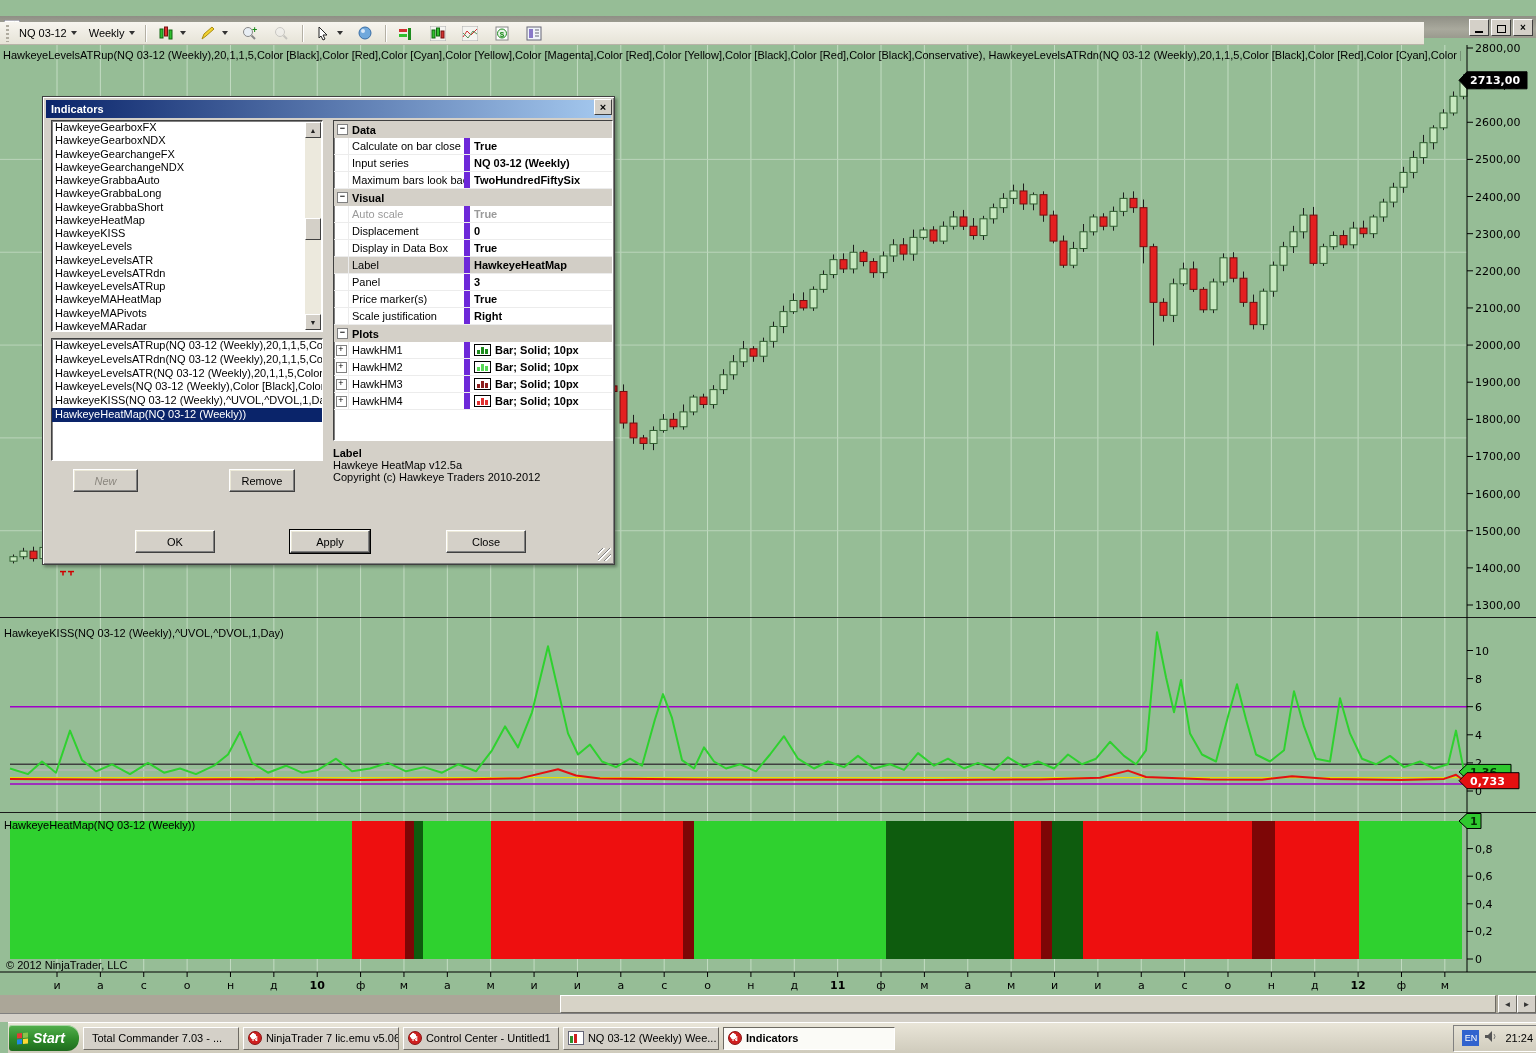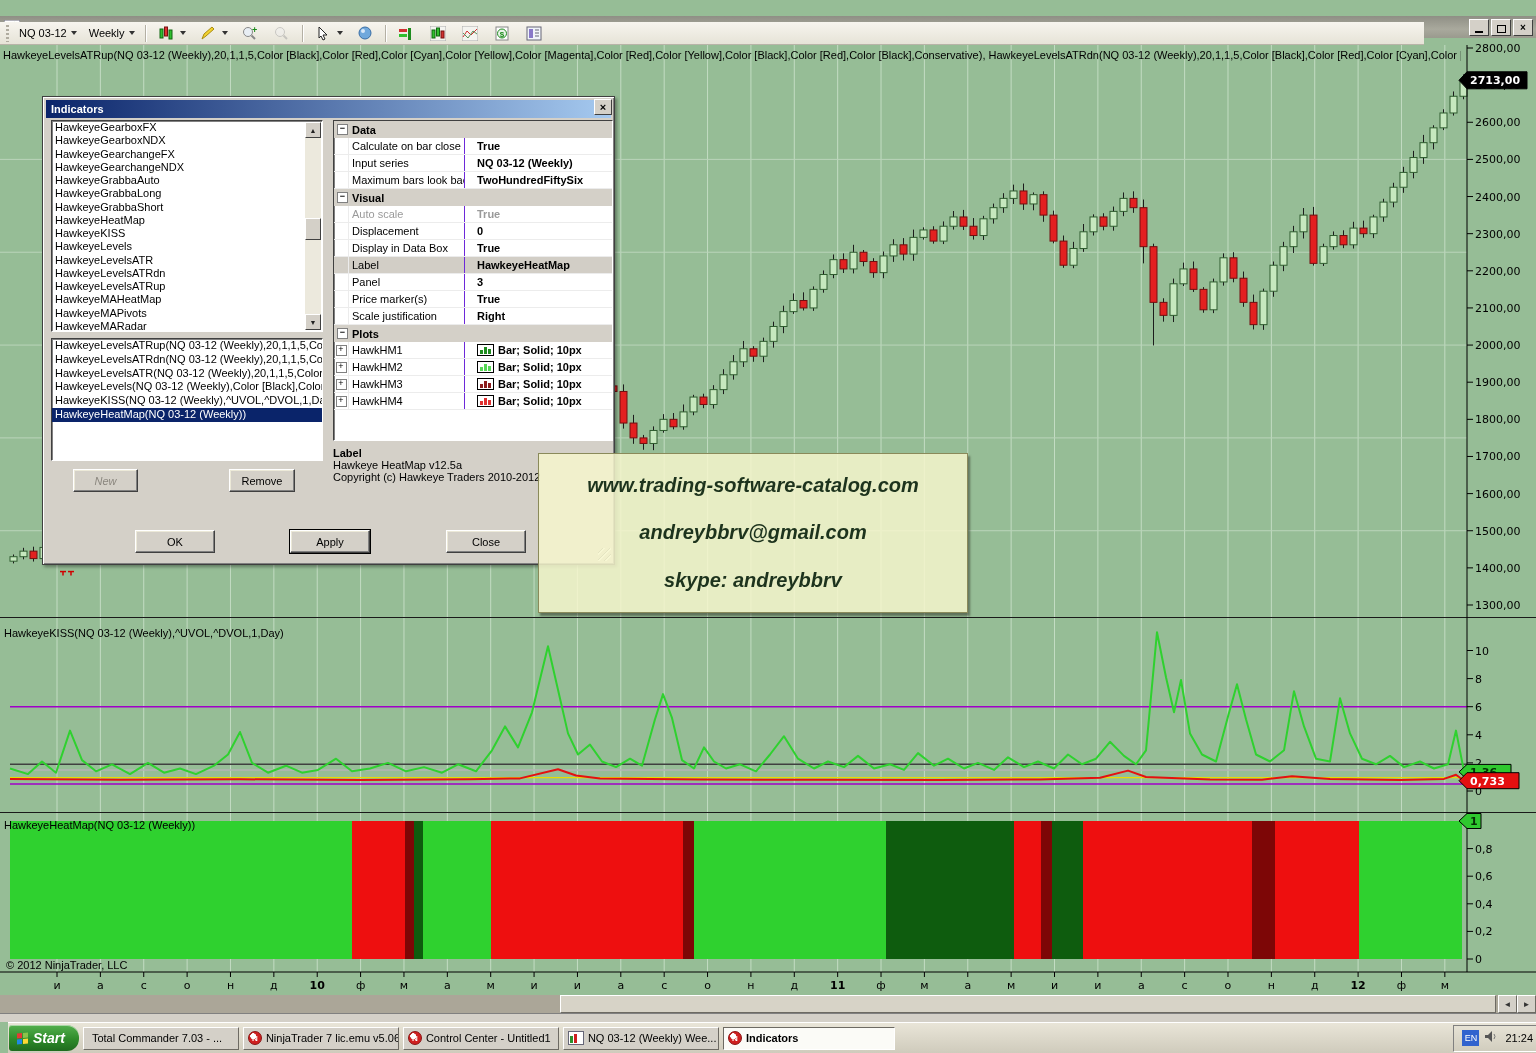--- a/index.html
+++ b/index.html
@@ -66,23 +66,23 @@
   .btn.disabled{color:#8a867e;font-style:italic;}
   #prop-grid{position:absolute;left:290px;top:23px;width:280px;height:321px;background:#fff;
     border:1px solid;border-color:#404040 #fff #fff #404040;box-shadow:inset 1px 1px 0 #808080;box-sizing:border-box;overflow:hidden;}
   .pg-section{height:17px;background:#d4d0c8;display:flex;align-items:center;font-weight:bold;}
   .pg-box{width:9px;height:9px;border:1px solid #808080;background:#fff;font-size:9px;line-height:7px;
     text-align:center;margin:0 4px 0 3px;flex:none;color:#000;}
   .pg-row{height:16px;display:flex;align-items:stretch;border-bottom:1px solid #ececec;}
   .pg-gutter{width:14px;flex:none;display:flex;align-items:center;justify-content:center;font-size:9px;border-right:1px solid #ececec;}
   .pg-gutter.plus{color:#000;}
   .pg-gutter.plus span{width:9px;height:9px;border:1px solid #808080;line-height:7px;text-align:center;display:block;background:#fff;}
-  .pg-label{width:112px;flex:none;display:flex;align-items:center;padding-left:3px;border-right:1px solid #6d28d9;
+  .pg-label{width:112px;flex:none;display:flex;align-items:center;padding-left:3px;border-right:6px solid #6d28d9;
     white-space:nowrap;overflow:hidden;}
-  .pg-value{flex:1;display:flex;align-items:center;gap:4px;padding-left:4px;font-weight:bold;white-space:nowrap;overflow:hidden;margin-left:8px;}
+  .pg-value{flex:1;display:flex;align-items:center;gap:4px;padding-left:4px;font-weight:bold;white-space:nowrap;overflow:hidden;}
   .pg-row.dis{color:#9a9a9a;}
   .pg-row.sel{background:#d2cec6;}
   .plot-swatch{width:17px;height:12px;border:1px solid #000;background:#fff;display:flex;align-items:flex-end;
     justify-content:center;gap:1px;padding:1px;box-sizing:border-box;flex:none;}
   .plot-swatch i{width:3px;background:var(--pc);display:block;}
   #label-box{position:absolute;left:290px;top:350px;width:280px;height:58px;}
   #label-box .t{font-weight:bold;}
   .grip-corner{position:absolute;right:3px;bottom:3px;width:13px;height:13px;
     background:repeating-linear-gradient(135deg,transparent 0 3px,#808080 3px 4px,#fff 4px 5px);}
   
@@ -939,25 +939,20 @@
       <div class="t">Label</div>
       <div>Hawkeye HeatMap v12.5a</div>
       <div>Copyright (c) Hawkeye Traders 2010-2012</div>
     </div>
     <div class="btn" style="left:92px;top:433px">OK</div>
     <div class="btn default" style="left:247px;top:433px">Apply</div>
     <div class="btn" style="left:403px;top:433px">Close</div>
     <div class="grip-corner"></div>
   </div>
 
-  <div class="watermark">
-    <div>www.trading-software-catalog.com</div>
-    <div>andreybbrv@gmail.com</div>
-    <div>skype: andreybbrv</div>
-  </div>
 
   <div class="taskbar">
     <div class="start-btn">
       <span class="flag">
           <i style="background:#e53935"></i>
           <i style="background:#8bc34a"></i>
           <i style="background:#1e88e5"></i>
           <i style="background:#fdd835"></i>
         </span>
       <span>Start</span>

